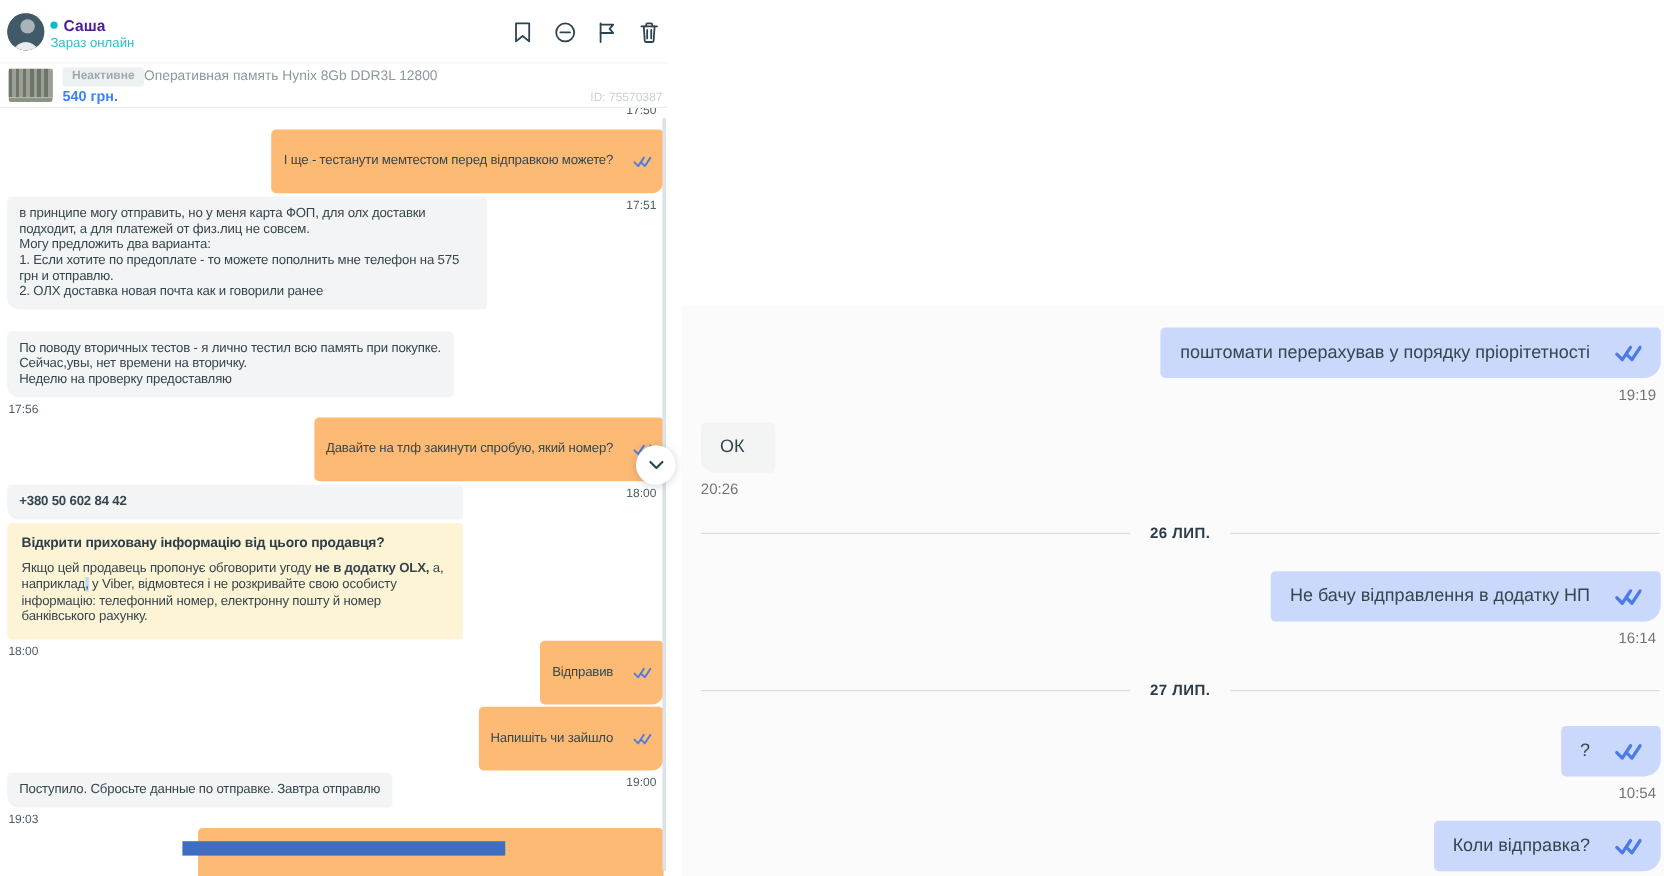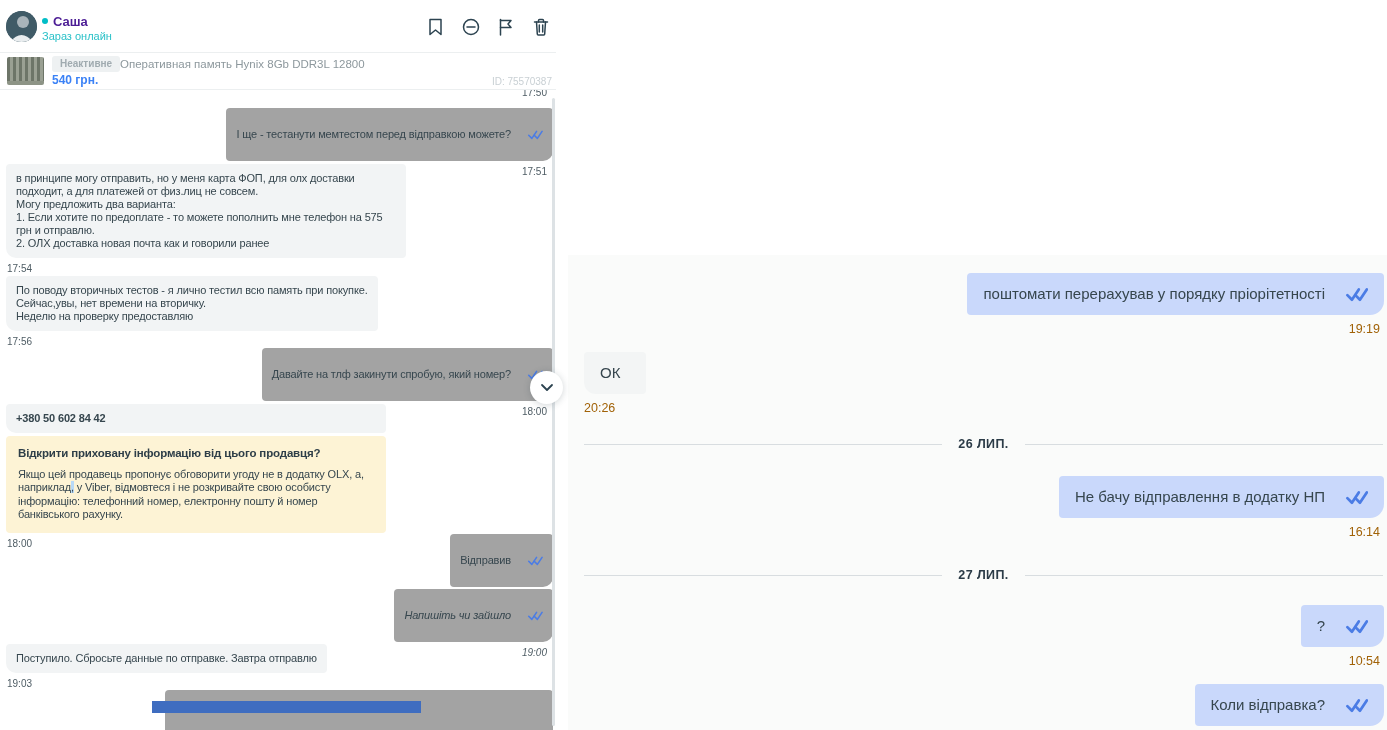--- a/index.html
+++ b/index.html
@@ -33,45 +33,45 @@
   .p-id { position:absolute; right:4px; top:23px; font-size:10px; color:#c9d0d4; }
 
   .lp-messages { position:absolute; top:90px; left:0; right:0; bottom:0; }
 
   .msg { position:absolute; max-width:445px; }
   .msg.right { right:3px; display:flex; flex-direction:column; align-items:flex-end; }
   .msg.left  { left:6px; }
   .bubble { padding:8px 10px; font-size:11px; line-height:13px; color:#36464e;
     letter-spacing:-0.15px; white-space:pre-line; }
   .bubble.in  { background:#f2f4f5; border-radius:4px 4px 4px 10px; }
-  .bubble.out { background:#a3a3a3; border-radius:4px 4px 10px 4px; display:flex; align-items:center; }
+  .bubble.out { background:#fdba74; border-radius:4px 4px 10px 4px; display:flex; align-items:center; }
   .check { margin-left:16px; flex-shrink:0; }
   .check svg { display:block; stroke:#4b7ce5; fill:none; stroke-width:2; stroke-linecap:round; stroke-linejoin:round; }
   .time { font-size:10px; color:#4e5c64; margin-top:5px; }
   .msg.right .time { margin-right:6px; text-align:right; }
   .msg.left  .time { margin-left:1px; }
   .time-only { position:absolute; right:9px; font-size:10px; color:#4e5c64; }
 
   .m0  { top:-3px; }
   .m1  { top:18px; }
   .m2  { top:74px; }
   .m3  { top:186px; }
   .m4  { top:258px; }
   .m5  { top:314px;font-weight:bold; }
   .m6  { top:346px; }
   .m7  { top:444px; }
-  .m8  { top:499px;font-style:italic; }
+  .m8  { top:499px; }
   .m9  { top:554px; }
   .m10 { top:600px; }
 
   .w380 { width:380px; }
   .warn { background:#fdf3d5; border-radius:4px; padding:11px 12px; width:380px;
     font-size:11px; line-height:13.5px; color:#36464e; letter-spacing:-0.15px; }
   .warn-title { font-weight:bold; font-size:11.5px; margin-bottom:7px; color:#2e3e48; }
-  .warn b { font-weight:normal; }
+  .warn b { font-weight:bold; }
   .sel-hl { background:#b9daf8; }
 
   .redacted-line { height:13px; }
   .redact-bar { position:absolute; left:152px; top:611px; width:269px; height:12px;
     background:#3f6dc0; z-index:4; }
   .m10 .bubble { width:388px; }
 
   .scroll-btn { position:absolute; left:530px; top:281px; width:33px; height:33px; border-radius:50%;
     background:#fff; box-shadow:0 1px 7px rgba(40,60,70,.22); display:flex; align-items:center;
     justify-content:center; z-index:6; border:none; cursor:pointer; }
@@ -85,21 +85,21 @@
   .rp-messages { position:absolute; top:255px; left:0; right:0; bottom:0; background:#fafbfa; }
 
   .rmsg { position:absolute; }
   .rmsg.right { right:3px; display:flex; flex-direction:column; align-items:flex-end; }
   .rmsg.left  { left:16px; }
   .rbubble { padding:13px 16px; font-size:15px; line-height:16px; color:#36464e; }
   .rbubble.out { background:#c9d8fb; border-radius:4px 4px 14px 4px; display:flex; align-items:center; }
   .rbubble.in  { background:#f3f5f5; border-radius:4px 4px 4px 12px; min-width:62px; }
   .rcheck { margin-left:20px; flex-shrink:0; }
   .rcheck svg { display:block; stroke:#4b7ce5; fill:none; stroke-width:2.4; stroke-linecap:round; stroke-linejoin:round; }
-  .rtime { font-size:12.5px; color:#a16207; margin-top:7px; }
+  .rtime { font-size:12.5px; color:#737373; margin-top:7px; }
   .rmsg.right .rtime { margin-right:4px; text-align:right; }
 
   .r0 { top:18px; }
   .r1 { top:97px; }
   .d1 { top:182px; }
   .r2 { top:221px; }
   .d2 { top:313px; }
   .r3 { top:350px; }
   .r4 { top:429px; }
 
@@ -177,21 +177,20 @@
         </span>
       </div>
       <div class="time">17:51</div>
     </div>
 
     <div class="msg left m2">
       <div class="bubble in" style="max-width:400px;">в принципе могу отправить, но у меня карта ФОП, для олх доставки подходит, а для платежей от физ.лиц не совсем.
 Могу предложить два варианта:
 1. Если хотите по предоплате - то можете пополнить мне телефон на 575 грн и отправлю.
 2.  ОЛХ доставка новая почта как и говорили ранее</div>
-      <div class="time">17:54</div>
     </div>
 
     <div class="msg left m3">
       <div class="bubble in" style="max-width:410px;">По поводу вторичных тестов - я лично тестил всю память при покупке.
 Сейчас,увы, нет времени на вторичку.
 Неделю на проверку предоставляю</div>
       <div class="time">17:56</div>
     </div>
 
     <div class="msg right m4">

